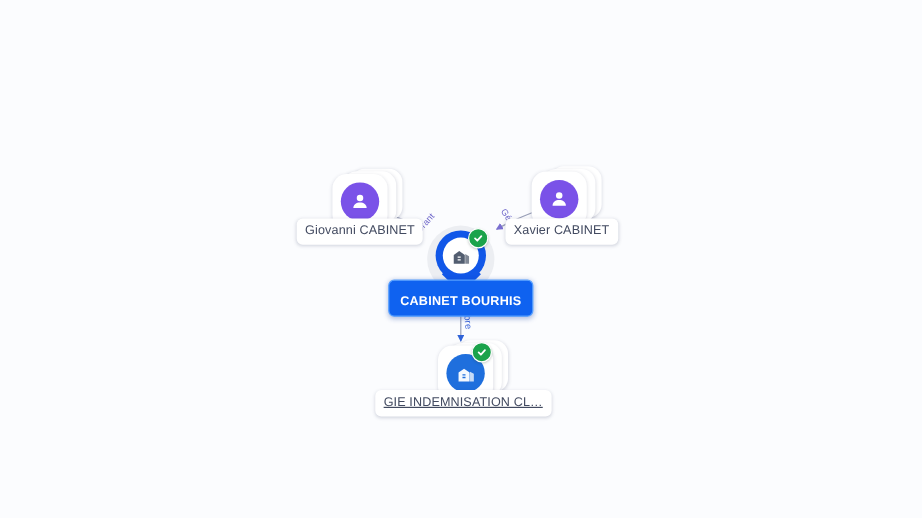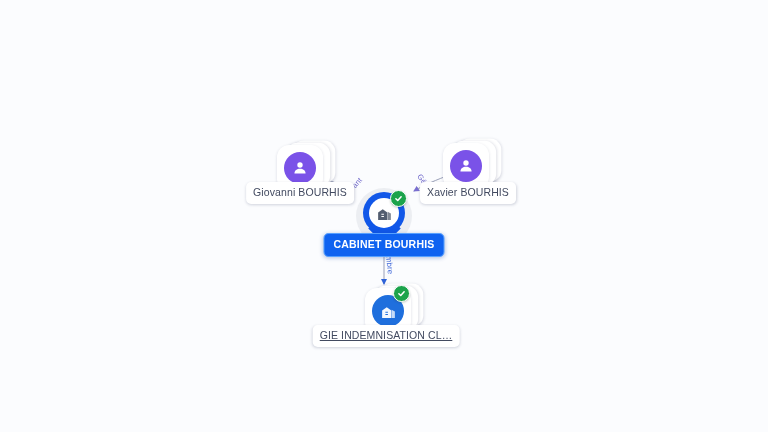--- a/index.html
+++ b/index.html
@@ -135,21 +135,21 @@
     color: #424a60;
     box-shadow: 0 1px 3px rgba(40,50,90,0.20);
   }
   .label.primary {
     background: #0f62f0;
     color: #ffffff;
     font-weight: bold;
     letter-spacing: 0.2px;
     border: 1.5px solid #56a0ff;
     box-shadow: 0 1px 4px rgba(20,60,160,0.33);
-    padding: 5px 9px 6px 9px;
+    padding: 12px 9px 6px 9px;
   }
 
   
   .edge-label {
     position: absolute;
     font-size: 7.5px;
     color: #6a62c8;
     white-space: nowrap;
     transform-origin: 50% 50%;
     letter-spacing: 0.1px;
@@ -193,37 +193,37 @@
       <div class="card c2"></div>
       <div class="card c1">
         <div class="avatar-circle person">
           <svg width="18" height="18" viewBox="0 0 24 24" fill="#ffffff">
             <circle cx="12" cy="8" r="3.6"></circle>
             <path d="M4.6 19.2c0-4 3.4-6.2 7.4-6.2s7.4 2.2 7.4 6.2z"></path>
           </svg>
         </div>
       </div>
     </div>
-    <div class="label plain" style="left:0px; top:14px;">Giovanni BOURHIS</div>
+    <div class="label plain" style="left:0px; top:14px;">Giovanni CABINET</div>
   </div>
 
   <div class="node" style="left:466px; top:166px;">
     <div class="stack">
       <div class="card c3"></div>
       <div class="card c2"></div>
       <div class="card c1">
         <div class="avatar-circle person">
           <svg width="18" height="18" viewBox="0 0 24 24" fill="#ffffff">
             <circle cx="12" cy="8" r="3.6"></circle>
             <path d="M4.6 19.2c0-4 3.4-6.2 7.4-6.2s7.4 2.2 7.4 6.2z"></path>
           </svg>
         </div>
       </div>
     </div>
-    <div class="label plain" style="left:2px; top:16px;">Xavier BOURHIS</div>
+    <div class="label plain" style="left:2px; top:16px;">Xavier CABINET</div>
   </div>
 
   <div class="node" style="left:388px; top:311px;">
     <div class="stack">
       <div class="card c3"></div>
       <div class="card c2"></div>
       <div class="card c1">
         <div class="avatar-circle org">
           <svg width="17" height="17" viewBox="0 0 24 24" fill="#ffffff">
             <path d="M3 21V10.5L9.5 6l6.5 4.5V21z" opacity="0.95"></path>

